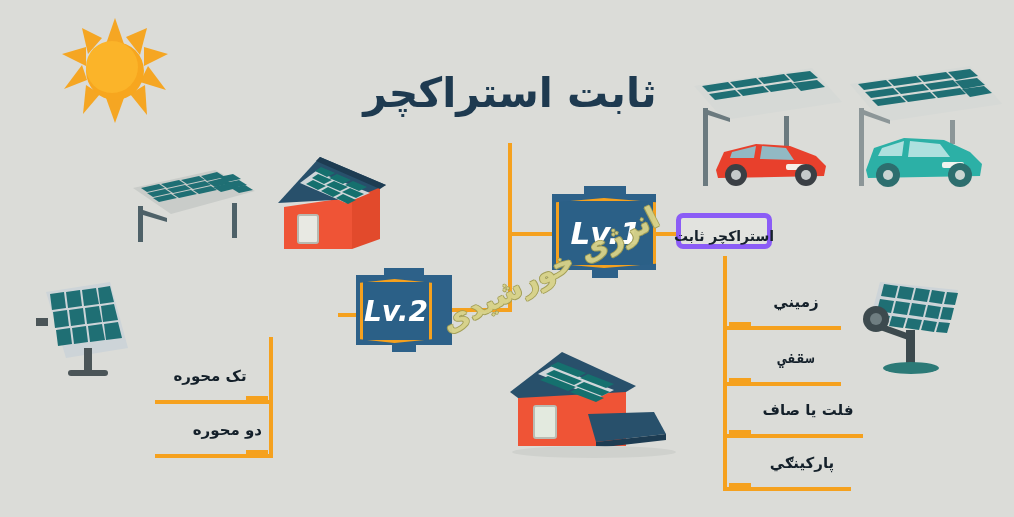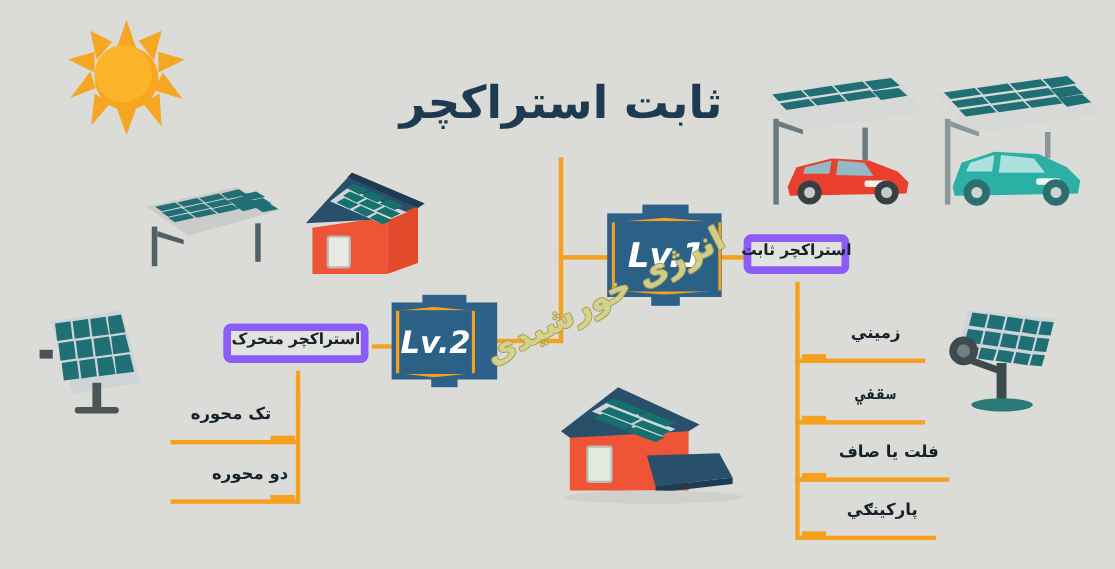--- a/index.html
+++ b/index.html
@@ -26,29 +26,29 @@
   }
 
   
   .ln{position:absolute;background:#f5a11e;}
   .ln-v{width:4px;}
   .ln-h{height:4px;}
 
   
   .boxlbl{
     position:absolute;
-    border:7px solid #8b5cf6;
+    border:5px solid #8b5cf6;
     border-radius:7px;
     background:#e2e3df;
     color:#16212b;
     direction:rtl;
     text-align:center;
     font-size:14px;
     font-weight:bold;
-    display:flex;align-items:flex-start;justify-content:center;
+    display:flex;align-items:flex-end;justify-content:center;
     white-space:nowrap;
     box-sizing:border-box;
   }
 
   
   .plainlbl{
     position:absolute;
     color:#14202a;
     direction:rtl;
     font-size:15px;
@@ -363,23 +363,20 @@
     <div class="badge-shadow" style="left:4px;top:7px;width:96px;height:70px;"></div>
     <div class="badge" style="left:8px;top:11px;width:72px;height:64px;font-size:28px;align-items:center;">
       <span>Lv.2</span>
     </div>
   </div>
 
   <div class="boxlbl" style="left:676px;top:213px;width:96px;height:36px;">
     <span>استراکچر ثابت</span>
   </div>
 
-  <div class="boxlbl" style="left:203px;top:294px;width:132px;height:36px;">
-    <span>استراکچر متحرک</span>
-  </div>
 
   <div class="plainlbl" style="left:748px;top:293px;width:96px;">
     <span>زمیني</span>
   </div>
   <div class="plainlbl" style="left:748px;top:349px;width:96px;font-family:Liberation Mono, monospace;">
     <span>سقفي</span>
   </div>
   <div class="plainlbl" style="left:748px;top:401px;width:120px;">
     <span>فلت یا صاف</span>
   </div>

